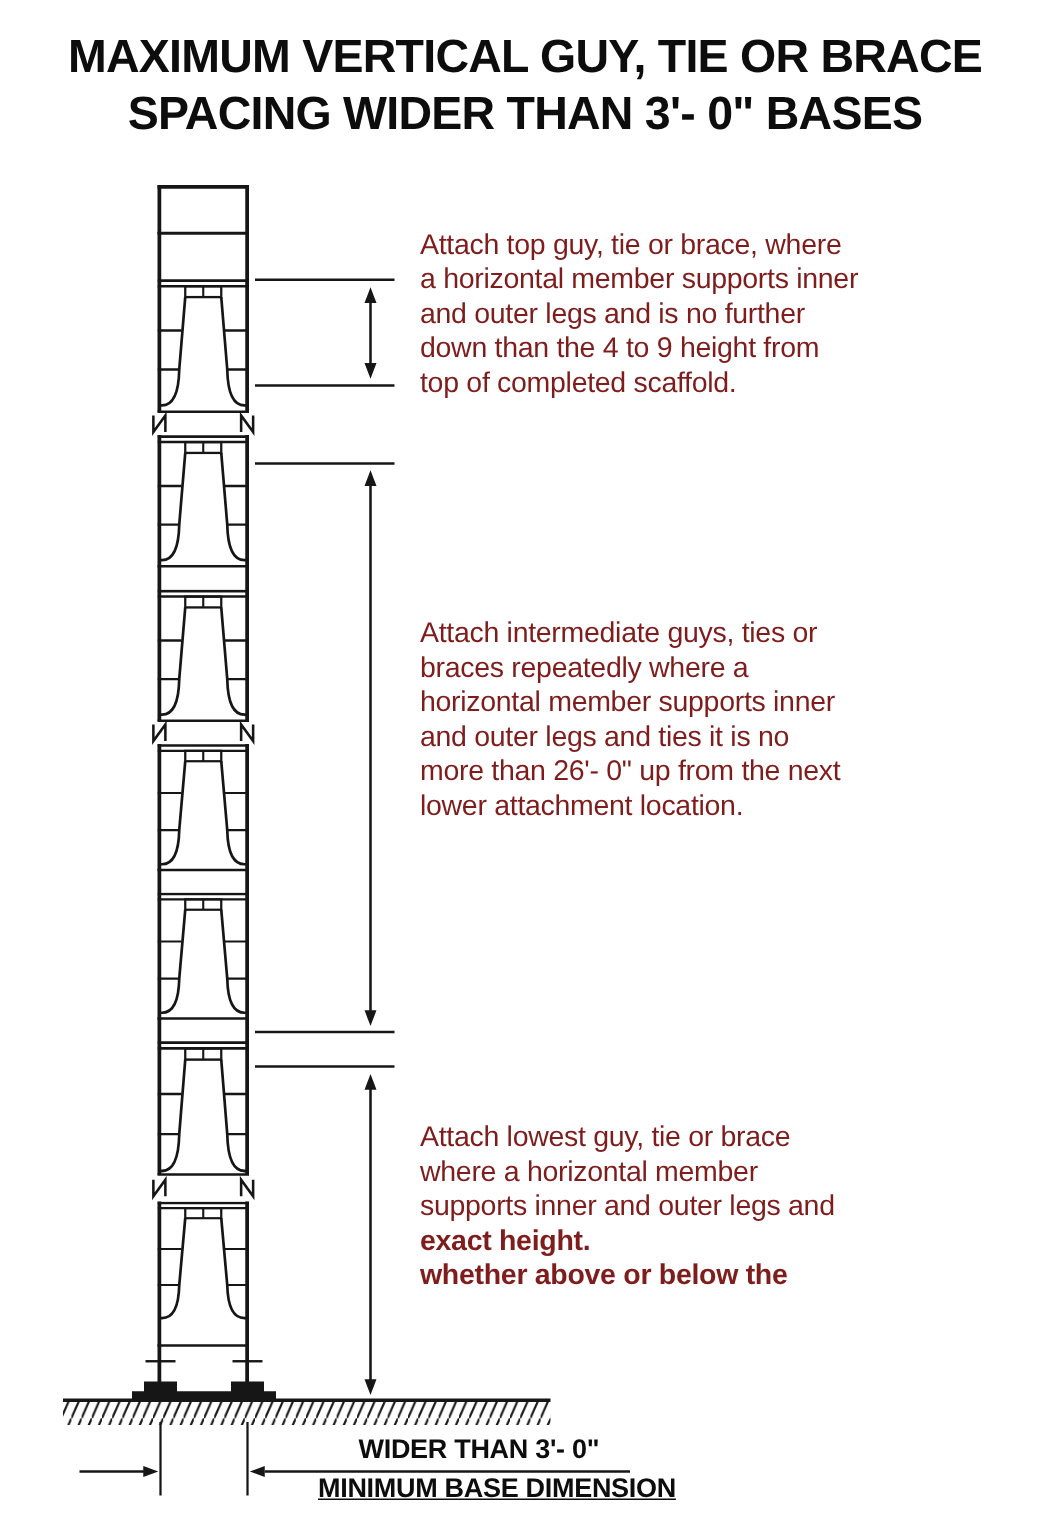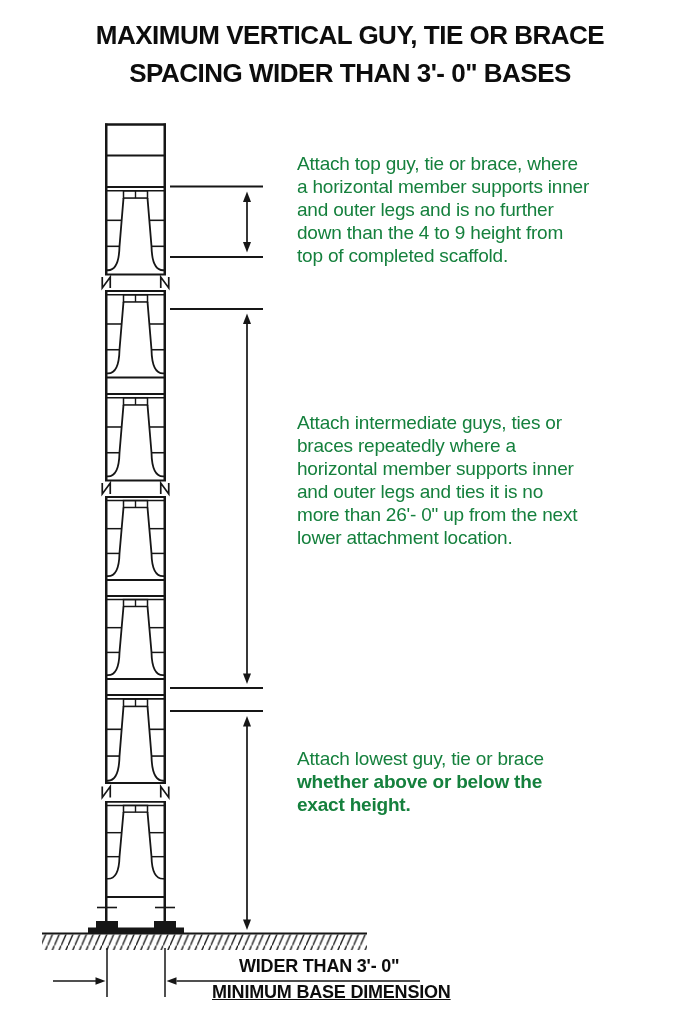--- a/index.html
+++ b/index.html
@@ -1,21 +1,21 @@
 <!DOCTYPE html>
 <html><head>
 <meta charset="utf-8">
 <style>
   html,body{margin:0;padding:0;background:#e8e8e8;}
   #page{position:relative;width:700px;height:1024px;background:#ffffff;overflow:hidden;
         font-family:"Liberation Sans","DejaVu Sans",sans-serif;color:#111;}
   .title-line{position:absolute;left:0;width:700px;text-align:center;
-        font-weight:bold;font-size:26px;letter-spacing:-0.5px;white-space:nowrap;color:#0d0d0d;}
+        font-weight:bold;font-size:31px;letter-spacing:-0.5px;white-space:nowrap;color:#0d0d0d;}
   #title1{top:20px;} #title2{top:58px;}
-  .annotation{position:absolute;left:297px;font-size:19px;letter-spacing:-0.2px;color:#15803d;}
+  .annotation{position:absolute;left:280px;font-size:19px;letter-spacing:-0.2px;color:#7f1d1d;}
   .ann-line{line-height:23px;white-space:nowrap;}
   .ann-line .b{font-weight:bold;}
   #ann-top{top:152px;} #ann-middle{top:411px;} #ann-bottom{top:747px;}
   .dim-label{position:absolute;font-weight:bold;font-size:18px;letter-spacing:-0.2px;
         white-space:nowrap;color:#0d0d0d;}
   #label-wider{left:239px;top:956px;}
   #label-minbase{left:212px;top:982px;text-decoration:underline;}
   svg{position:absolute;left:0;top:0;}
   .ink{stroke:#161616;fill:none;}
 </style>
@@ -154,20 +154,22 @@
   <div id="ann-middle" class="annotation">
       <div class="ann-line"><span>Attach intermediate guys, ties or</span></div>
       <div class="ann-line"><span>braces repeatedly where a</span></div>
       <div class="ann-line"><span>horizontal member supports inner</span></div>
       <div class="ann-line"><span>and outer legs and ties it is no</span></div>
       <div class="ann-line"><span>more than 26'- 0" up from the next</span></div>
       <div class="ann-line"><span>lower attachment location.</span></div>
     </div>
   <div id="ann-bottom" class="annotation">
       <div class="ann-line"><span>Attach lowest guy, tie or brace</span></div>
+      <div class="ann-line"><span>where a horizontal member</span></div>
+      <div class="ann-line"><span>supports inner and outer legs and</span></div>
+      <div class="ann-line"><span class="b">exact height.</span></div>
       <div class="ann-line"><span class="b">whether above or below the</span></div>
-      <div class="ann-line"><span class="b">exact height.</span></div>
     </div>
 
   <div id="label-wider" class="dim-label">WIDER THAN 3'- 0"</div>
   <div id="label-minbase" class="dim-label">MINIMUM BASE DIMENSION</div>
 
 </div>
 
 </body></html>

